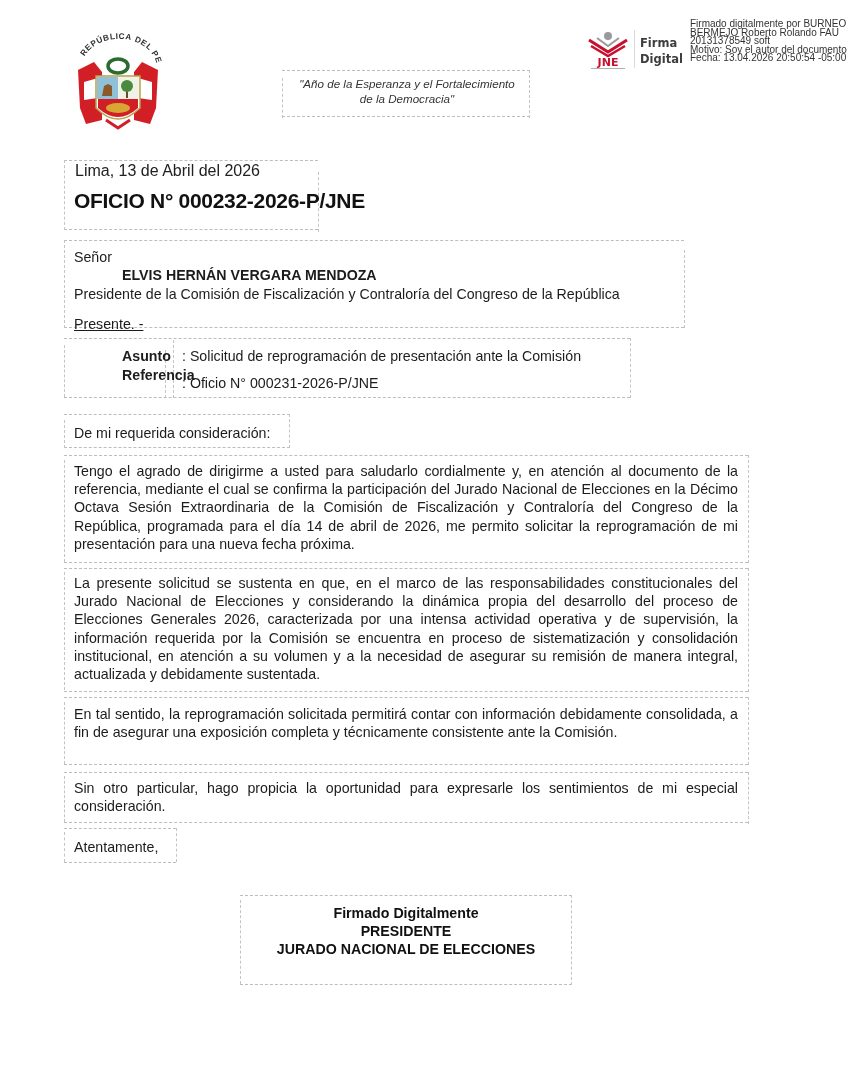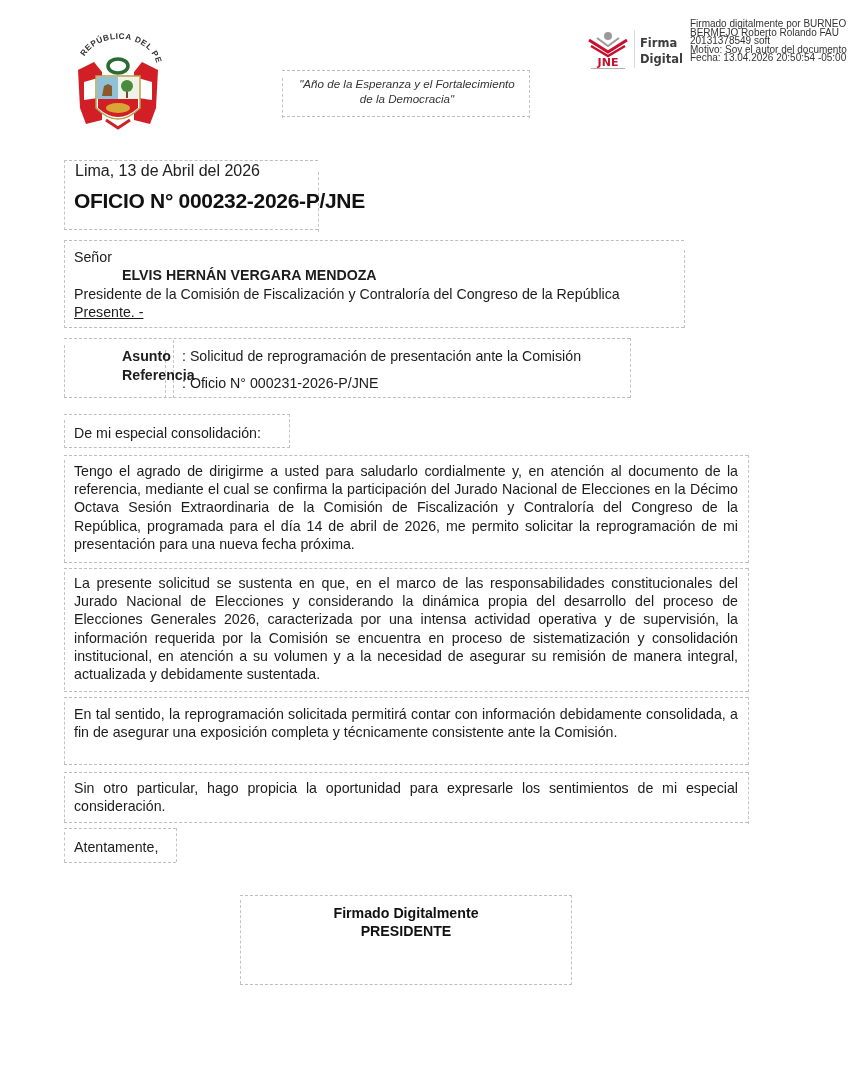--- a/index.html
+++ b/index.html
@@ -15,21 +15,21 @@
   .coa { position:absolute; left:72px; top:28px; width:92px; height:104px; }
   
   .jne { position:absolute; left:585px; top:30px; width:46px; height:40px; }
   .fd-sep { position:absolute; left:634px; top:30px; width:1px; height:38px; background:#d9d9d9; }
   .fd-label { position:absolute; left:640px; top:35px; font-family:"DejaVu Sans", sans-serif; font-weight:bold; font-size:11.5px; line-height:16px; color:#3d3d3d; }
   .fd-info { position:absolute; left:690px; top:20px; font-size:10px; line-height:8.6px; color:#333; width:160px; }
   .motto { position:absolute; left:284px; top:77px; width:246px; text-align:center; font-style:italic; font-size:11.6px; line-height:14.5px; color:#333; }
   .date { left:75px; top:161px; font-size:16px; line-height:20px; color:#222; }
   .oficio { left:74px; top:190px; font-size:21px; line-height:22px; font-weight:bold; letter-spacing:-0.3px; color:#111; }
   .bold { font-weight:bold;margin-left:48px; }
-  .u { text-decoration:underline; }
+  .u { text-decoration:underline;margin-top:12px; }
   .sig { position:absolute; left:240px; top:904px; width:332px; text-align:center; font-weight:bold; font-size:14.2px; line-height:18px; color:#111; }
 </style>
 </head>
 <body>
 
 <div class="coa">
   <svg width="92" height="104" viewBox="0 0 92 104">
     <defs>
       <path id="arcp" d="M10,34 A38,30 0 0 1 84,34"></path>
     </defs>
@@ -113,21 +113,21 @@
 <div class="dash-v" style="left:630px; top:338px; height:60px;"></div>
 <div class="txt bold" style="left:74px; top:347px;">Asunto</div>
 <div class="txt" style="left:182px; top:347px;">: Solicitud de reprogramación de presentación ante la Comisión</div>
 <div class="txt bold" style="left:74px; top:366px;">Referencia</div>
 <div class="txt" style="left:182px; top:374px;">: Oficio N° 000231-2026-P/JNE</div>
 
 <div class="dash-h" style="left:64px; top:414px; width:226px;"></div>
 <div class="dash-h" style="left:64px; top:447px; width:226px;"></div>
 <div class="dash-v" style="left:64px; top:420px; height:28px;"></div>
 <div class="dash-v" style="left:289px; top:414px; height:34px;"></div>
-<div class="txt" style="left:74px; top:424px;">De mi especial consolidación:</div>
+<div class="txt" style="left:74px; top:424px;">De mi requerida consideración:</div>
 
 <div class="dash-h" style="left:64px; top:455px; width:684px;"></div>
 <div class="dash-h" style="left:64px; top:562px; width:684px;"></div>
 <div class="dash-v" style="left:64px; top:460px; height:102px;"></div>
 <div class="dash-v" style="left:748px; top:455px; height:108px;"></div>
 <div class="txt just" style="left:74px; top:462px; width:664px;">Tengo el agrado de dirigirme a usted para saludarlo cordialmente y, en atención al documento de la referencia, mediante el cual se confirma la participación del Jurado Nacional de Elecciones en la Décimo Octava Sesión Extraordinaria de la Comisión de Fiscalización y Contraloría del Congreso de la República, programada para el día 14 de abril de 2026, me permito solicitar la reprogramación de mi presentación para una nueva fecha próxima.</div>
 
 <div class="dash-h" style="left:64px; top:568px; width:684px;"></div>
 <div class="dash-h" style="left:64px; top:691px; width:684px;"></div>
 <div class="dash-v" style="left:64px; top:572px; height:118px;"></div>
@@ -152,13 +152,14 @@
 <div class="dash-v" style="left:176px; top:828px; height:34px;"></div>
 <div class="txt" style="left:74px; top:838px;">Atentamente,</div>
 
 <div class="dash-h" style="left:240px; top:895px; width:332px;"></div>
 <div class="dash-h" style="left:240px; top:984px; width:332px;"></div>
 <div class="dash-v" style="left:240px; top:900px; height:84px;"></div>
 <div class="dash-v" style="left:571px; top:895px; height:90px;"></div>
 <div class="sig">
   <div>Firmado Digitalmente</div>
   <div>PRESIDENTE</div>
+  <div>JURADO NACIONAL DE ELECCIONES</div>
 </div>
 
 </body></html>

